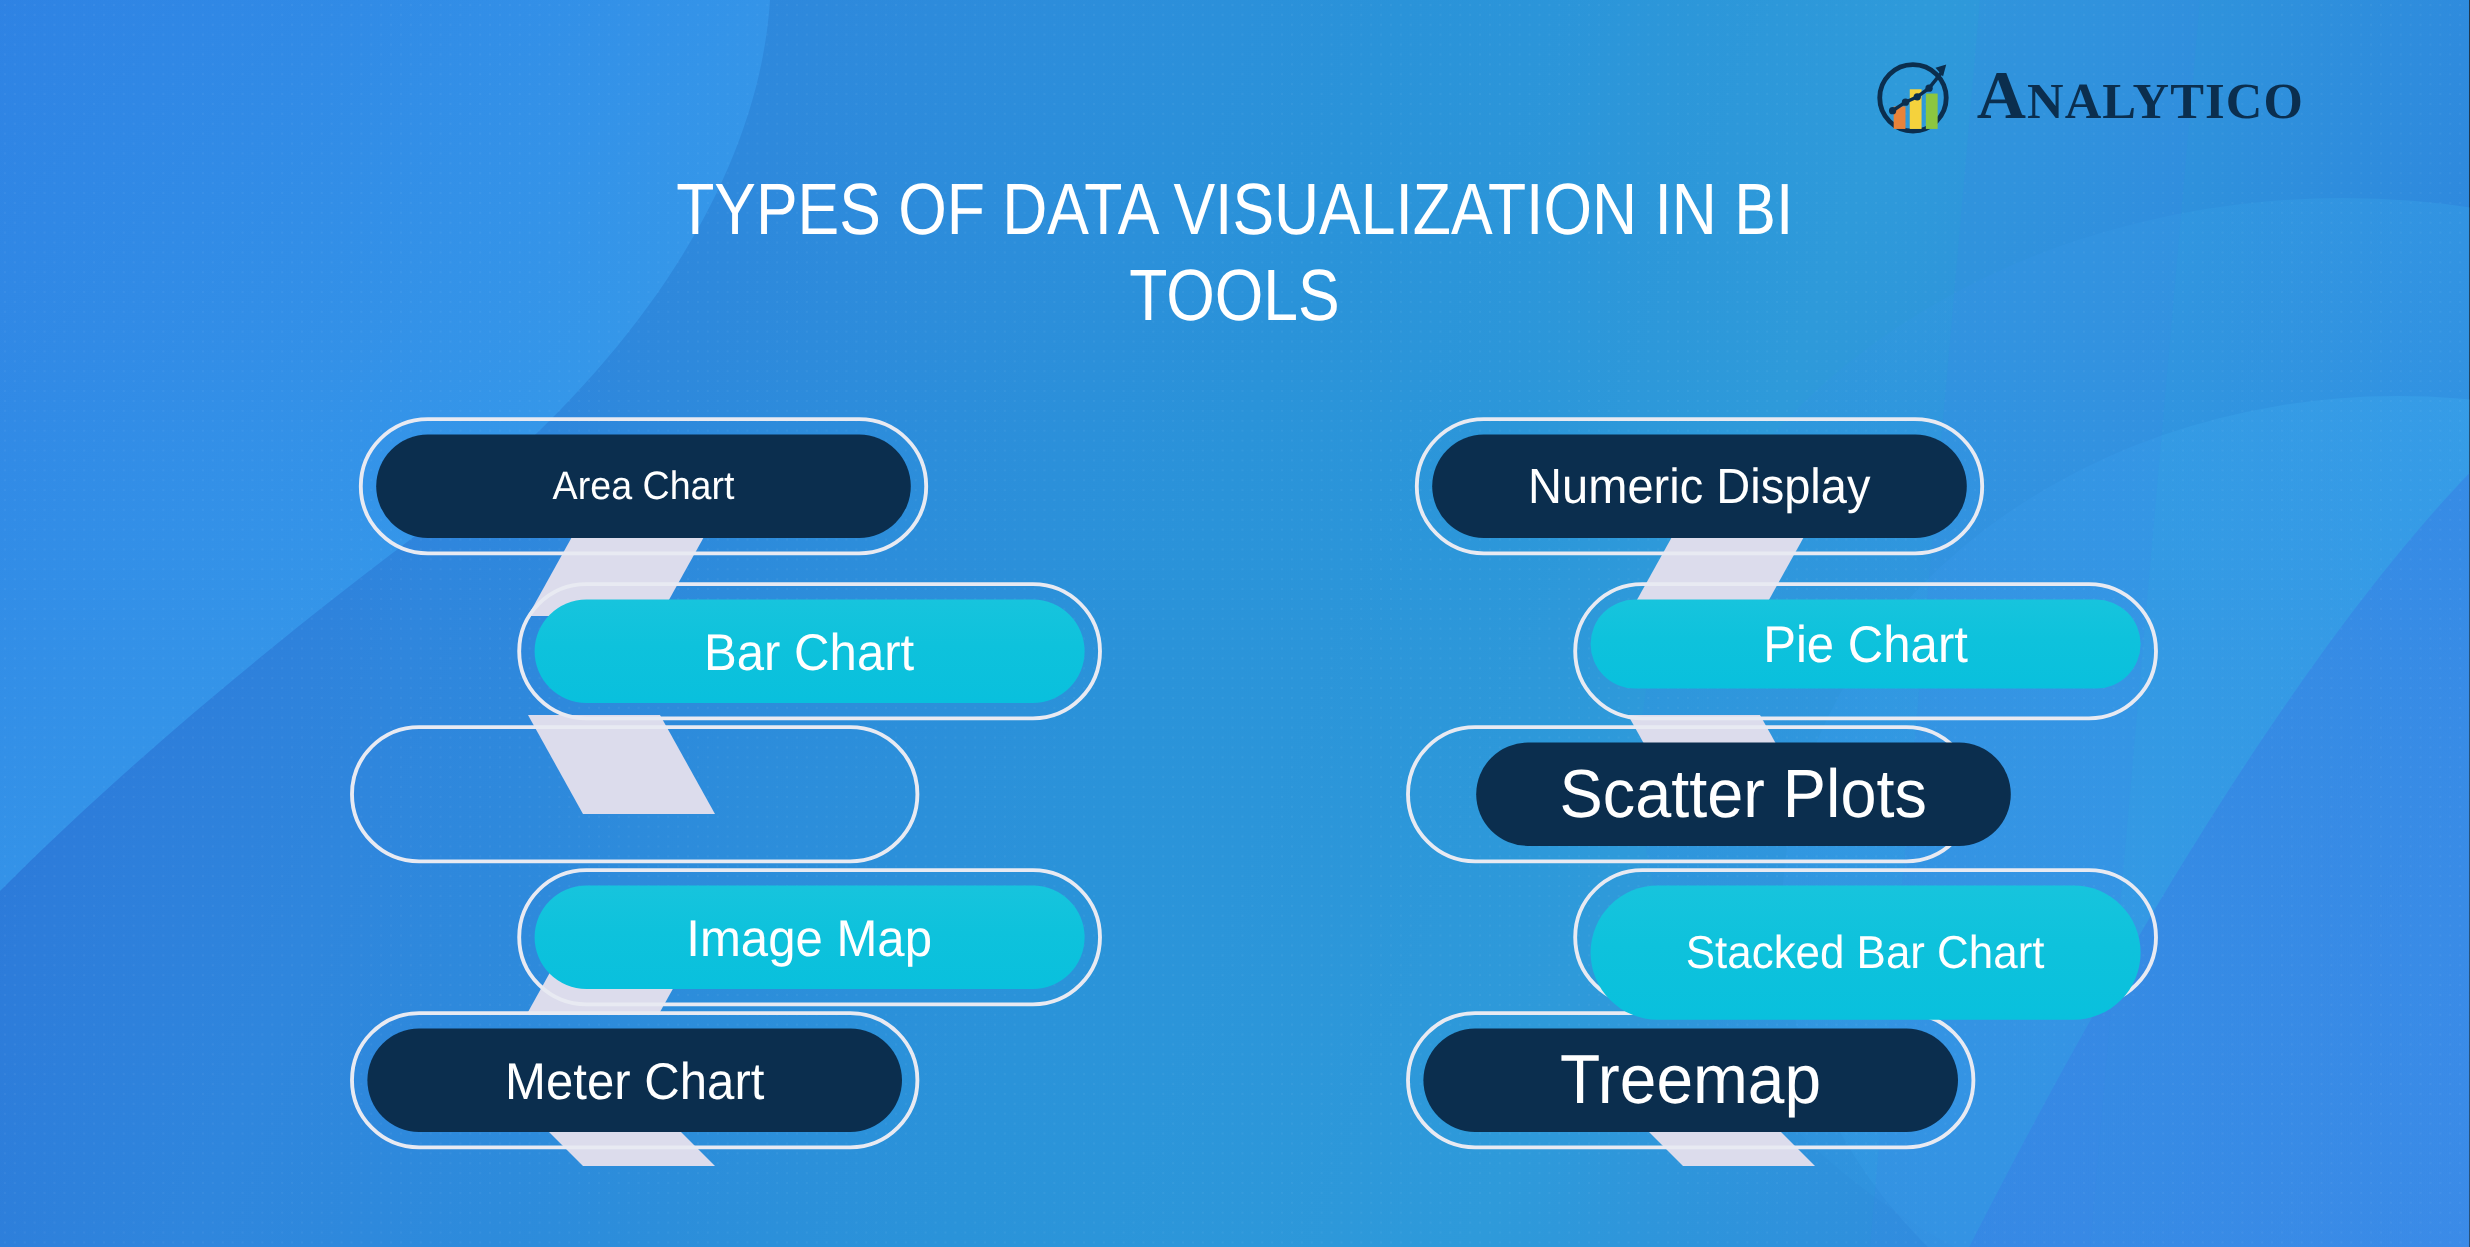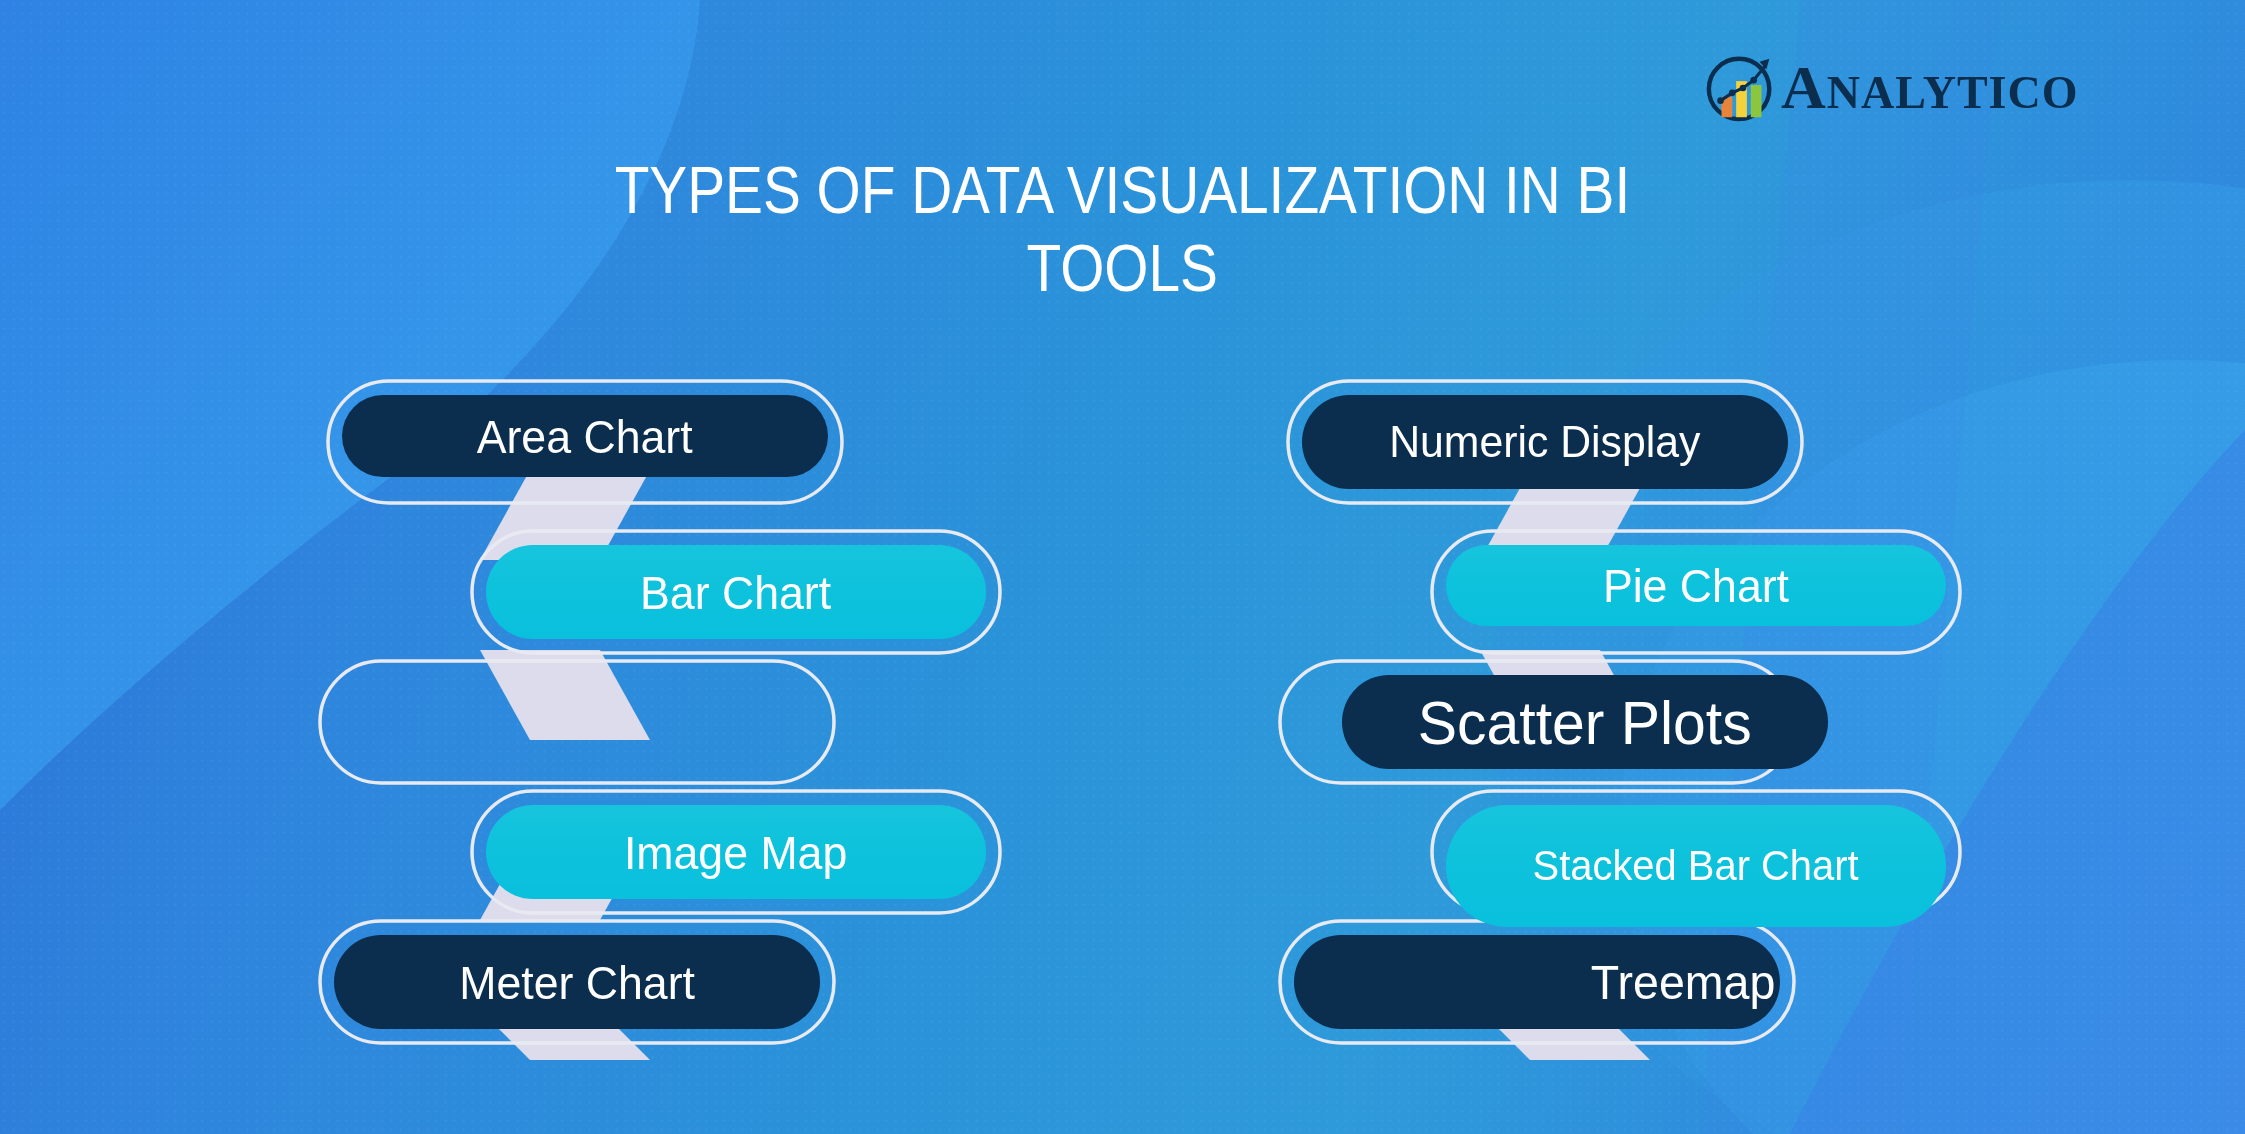--- a/index.html
+++ b/index.html
@@ -10,21 +10,21 @@
   }
   .bg-svg,.ribbon-svg,.outline-svg{position:absolute;inset:0;width:100%;height:100%;}
   .dots{
     position:absolute;inset:0;
     background-image:radial-gradient(circle,rgba(255,255,255,0.045) 1px,transparent 1.3px);
     background-size:9px 9px;
     pointer-events:none;
   }
 
   
-  .logo{position:absolute;left:1703px;top:48px;display:flex;align-items:center;gap:0;}
+  .logo{position:absolute;left:1703px;top:48px;display:flex;align-items:center;gap:16px;}
   .logo-mark{width:78px;height:78px;flex:none;}
   .logo-word{
     color:#0b2e4e;font-weight:bold;font-size:54px;letter-spacing:1px;
     font-family:"Liberation Serif",serif;line-height:1;
   }
   .logo-word .cap{font-size:62px;}
   .logo-word .sm{font-size:46px;}
 
   
   .title{
@@ -130,21 +130,21 @@
       <path d="M58,14 L68,11 L65,22 Z" fill="#0b2e4e"></path>
     </svg>
     <div class="logo-word"><span class="cap">A</span><span class="sm">NALYTICO</span></div>
   </div>
 
   <div class="title">
     <div><span class="title-inner">TYPES OF DATA VISUALIZATION IN BI</span></div>
     <div><span class="title-inner">TOOLS</span></div>
   </div>
 
-  <div class="pill dark" style="left:342px;top:395px;width:486px;height:82px;font-size:47px;">
+  <div class="pill dark" style="left:342px;top:395px;width:486px;height:94px;font-size:36px;">
     <span class="lbl">Area Chart</span>
   </div>
   <div class="pill cyan" style="left:486px;top:545px;width:500px;height:94px;font-size:47px;">
     <span class="lbl">Bar Chart</span>
   </div>
   <div class="pill cyan" style="left:486px;top:805px;width:500px;height:94px;font-size:47px;justify-content:center;">
     <span class="lbl">Image Map</span>
   </div>
   <div class="pill dark" style="left:334px;top:935px;width:486px;height:94px;font-size:47px;">
     <span class="lbl">Meter Chart</span>
@@ -155,17 +155,17 @@
   </div>
   <div class="pill cyan" style="left:1446px;top:545px;width:500px;height:81px;font-size:47px;">
     <span class="lbl">Pie Chart</span>
   </div>
   <div class="pill dark" style="left:1342px;top:675px;width:486px;height:94px;font-size:62px;">
     <span class="lbl">Scatter Plots</span>
   </div>
   <div class="pill cyan" style="left:1446px;top:805px;width:500px;height:122px;font-size:42px;">
     <span class="lbl">Stacked Bar Chart</span>
   </div>
-  <div class="pill dark" style="left:1294px;top:935px;width:486px;height:94px;font-size:49px;justify-content:flex-end;">
+  <div class="pill dark" style="left:1294px;top:935px;width:486px;height:94px;font-size:63px;">
     <span class="lbl">Treemap</span>
   </div>
 
 </div>
 
 </body></html>

